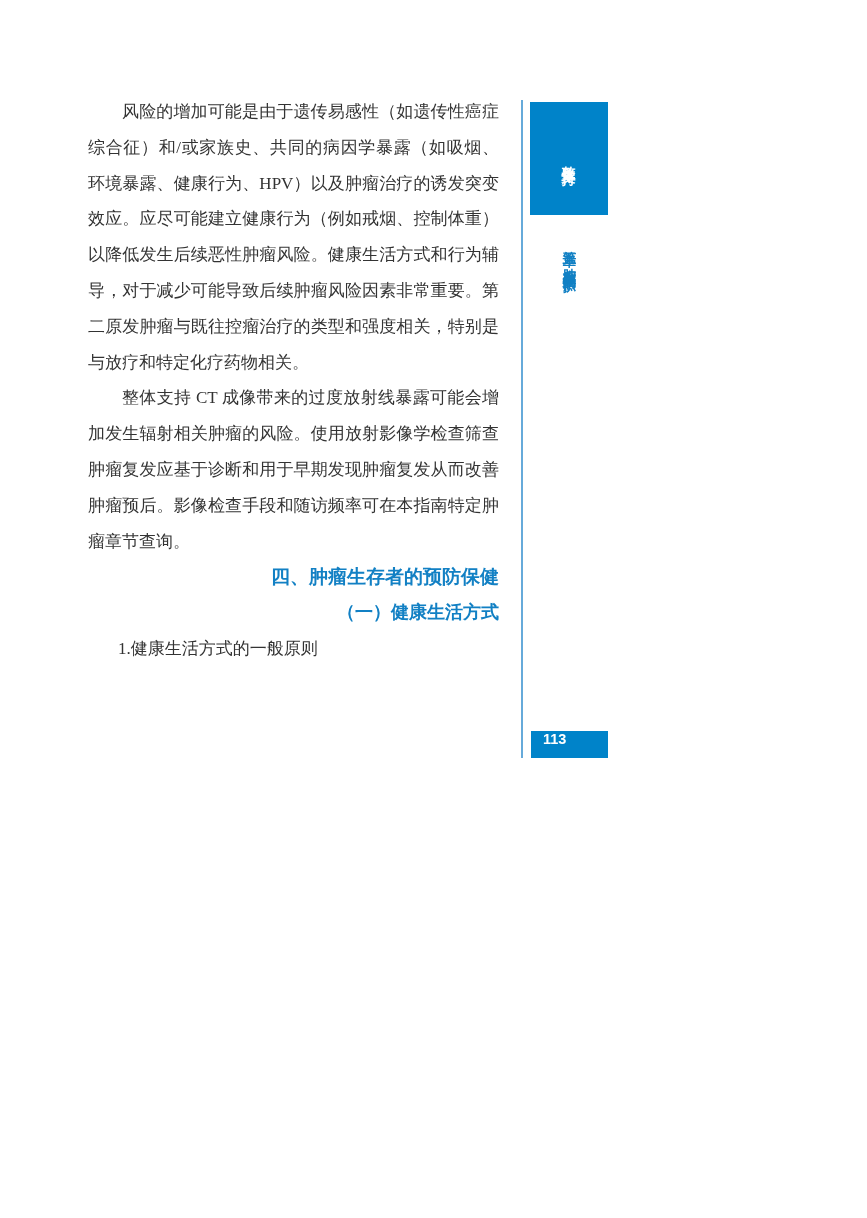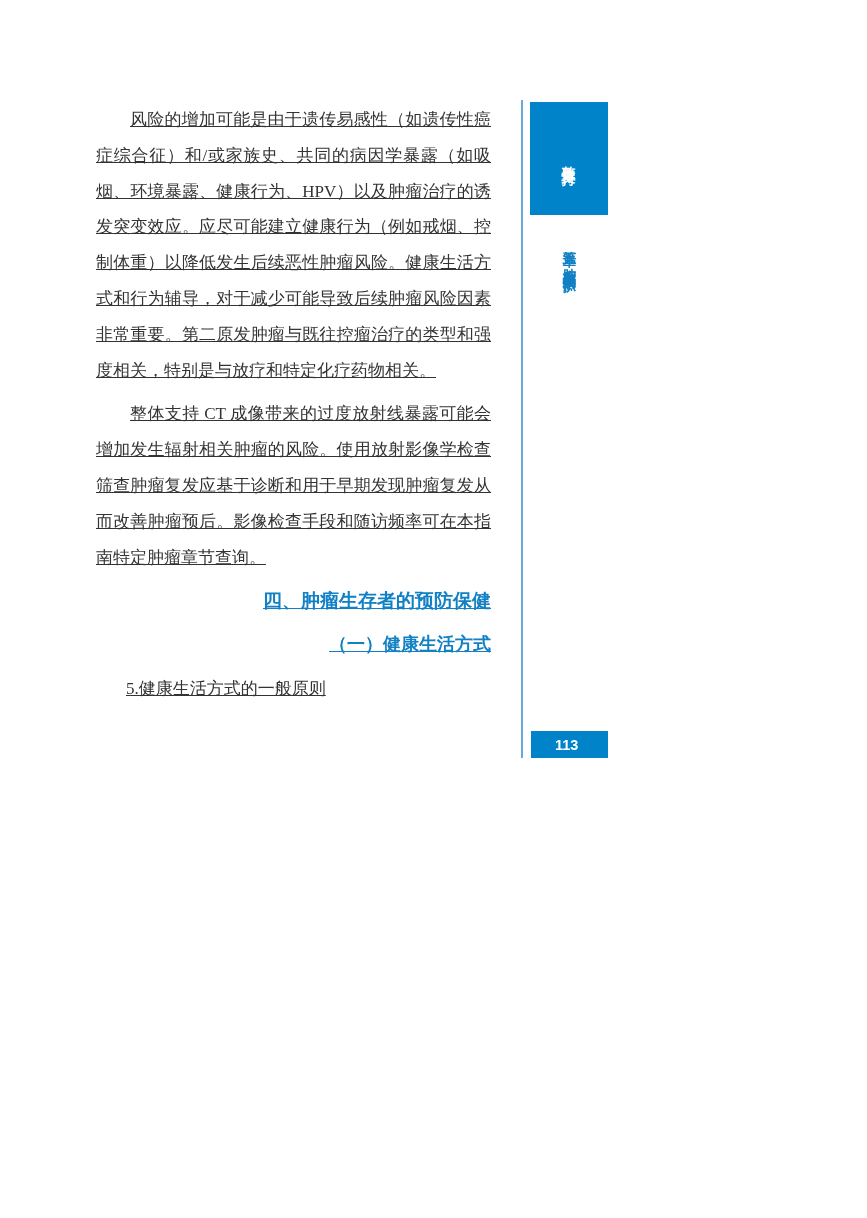--- a/index.html
+++ b/index.html
@@ -17,21 +17,21 @@
     font-family:"Liberation Serif","DejaVu Serif",serif;
   }
   
   .body-col{
     position:absolute;
     left:88px;top:94px;width:411px;
     font-size:17px;line-height:35.8px;
     color:var(--body-text,#333);
     text-align:justify;
   }
-  .body-col p{margin:8px;padding:0;text-decoration:underline;}
+  .body-col p{margin:0;padding:0;}
   .para{text-indent:2em;}
   .list-item{text-indent:1em;}
   .list-title{text-indent:30px;text-align:left;}
   .section-heading{
     font-family:"Liberation Sans","DejaVu Sans",sans-serif;
     font-weight:bold;font-size:19px;
     color:var(--heading-blue,#1280c4);
     padding-left:42px;text-align:right;
   }
   .subsection-heading{
@@ -66,39 +66,39 @@
   .chapter-label .v-text{
     writing-mode:vertical-rl;text-orientation:upright;
     color:var(--heading-blue,#1280c4);
     font-weight:bold;font-size:13.5px;letter-spacing:1.5px;
     font-family:"Liberation Sans","DejaVu Sans",sans-serif;
   }
   .page-badge{
     position:absolute;
     left:531px;top:731px;width:77px;height:27px;
     background:var(--accent-blue,#0083c9);
-    display:flex;align-items:center;
-    box-sizing:border-box;padding-left:24px;
+    display:flex;align-items:flex-start;
+    box-sizing:border-box;padding-left:12px;
   }
   .page-badge .num{
     color:#ffffff;font-weight:bold;font-size:14.5px;
     font-family:"Liberation Sans","DejaVu Sans",sans-serif;
   }
 </style>
 </head>
 <body>
 
 <div class="page">
 
   <div class="body-col">
     <p class="para">风险的增加可能是由于遗传易感性（如遗传性癌症综合征）和/或家族史、共同的病因学暴露（如吸烟、环境暴露、健康行为、HPV）以及肿瘤治疗的诱发突变效应。应尽可能建立健康行为（例如戒烟、控制体重）以降低发生后续恶性肿瘤风险。健康生活方式和行为辅导，对于减少可能导致后续肿瘤风险因素非常重要。第二原发肿瘤与既往控瘤治疗的类型和强度相关，特别是与放疗和特定化疗药物相关。</p>
     <p class="para">整体支持 CT 成像带来的过度放射线暴露可能会增加发生辐射相关肿瘤的风险。使用放射影像学检查筛查肿瘤复发应基于诊断和用于早期发现肿瘤复发从而改善肿瘤预后。影像检查手段和随访频率可在本指南特定肿瘤章节查询。</p>
     <p class="section-heading">四、肿瘤生存者的预防保健</p>
     <p class="subsection-heading">（一）健康生活方式</p>
-    <p class="list-title">5.健康生活方式的一般原则</p>
+    <p class="list-title">1.健康生活方式的一般原则</p>
   </div>
 
   <div class="sidebar-rule"></div>
 
   <div class="section-tab">
     <span class="v-text">整体支持</span>
   </div>
 
   <div class="chapter-label">
     <span class="v-text">第五章</span>

